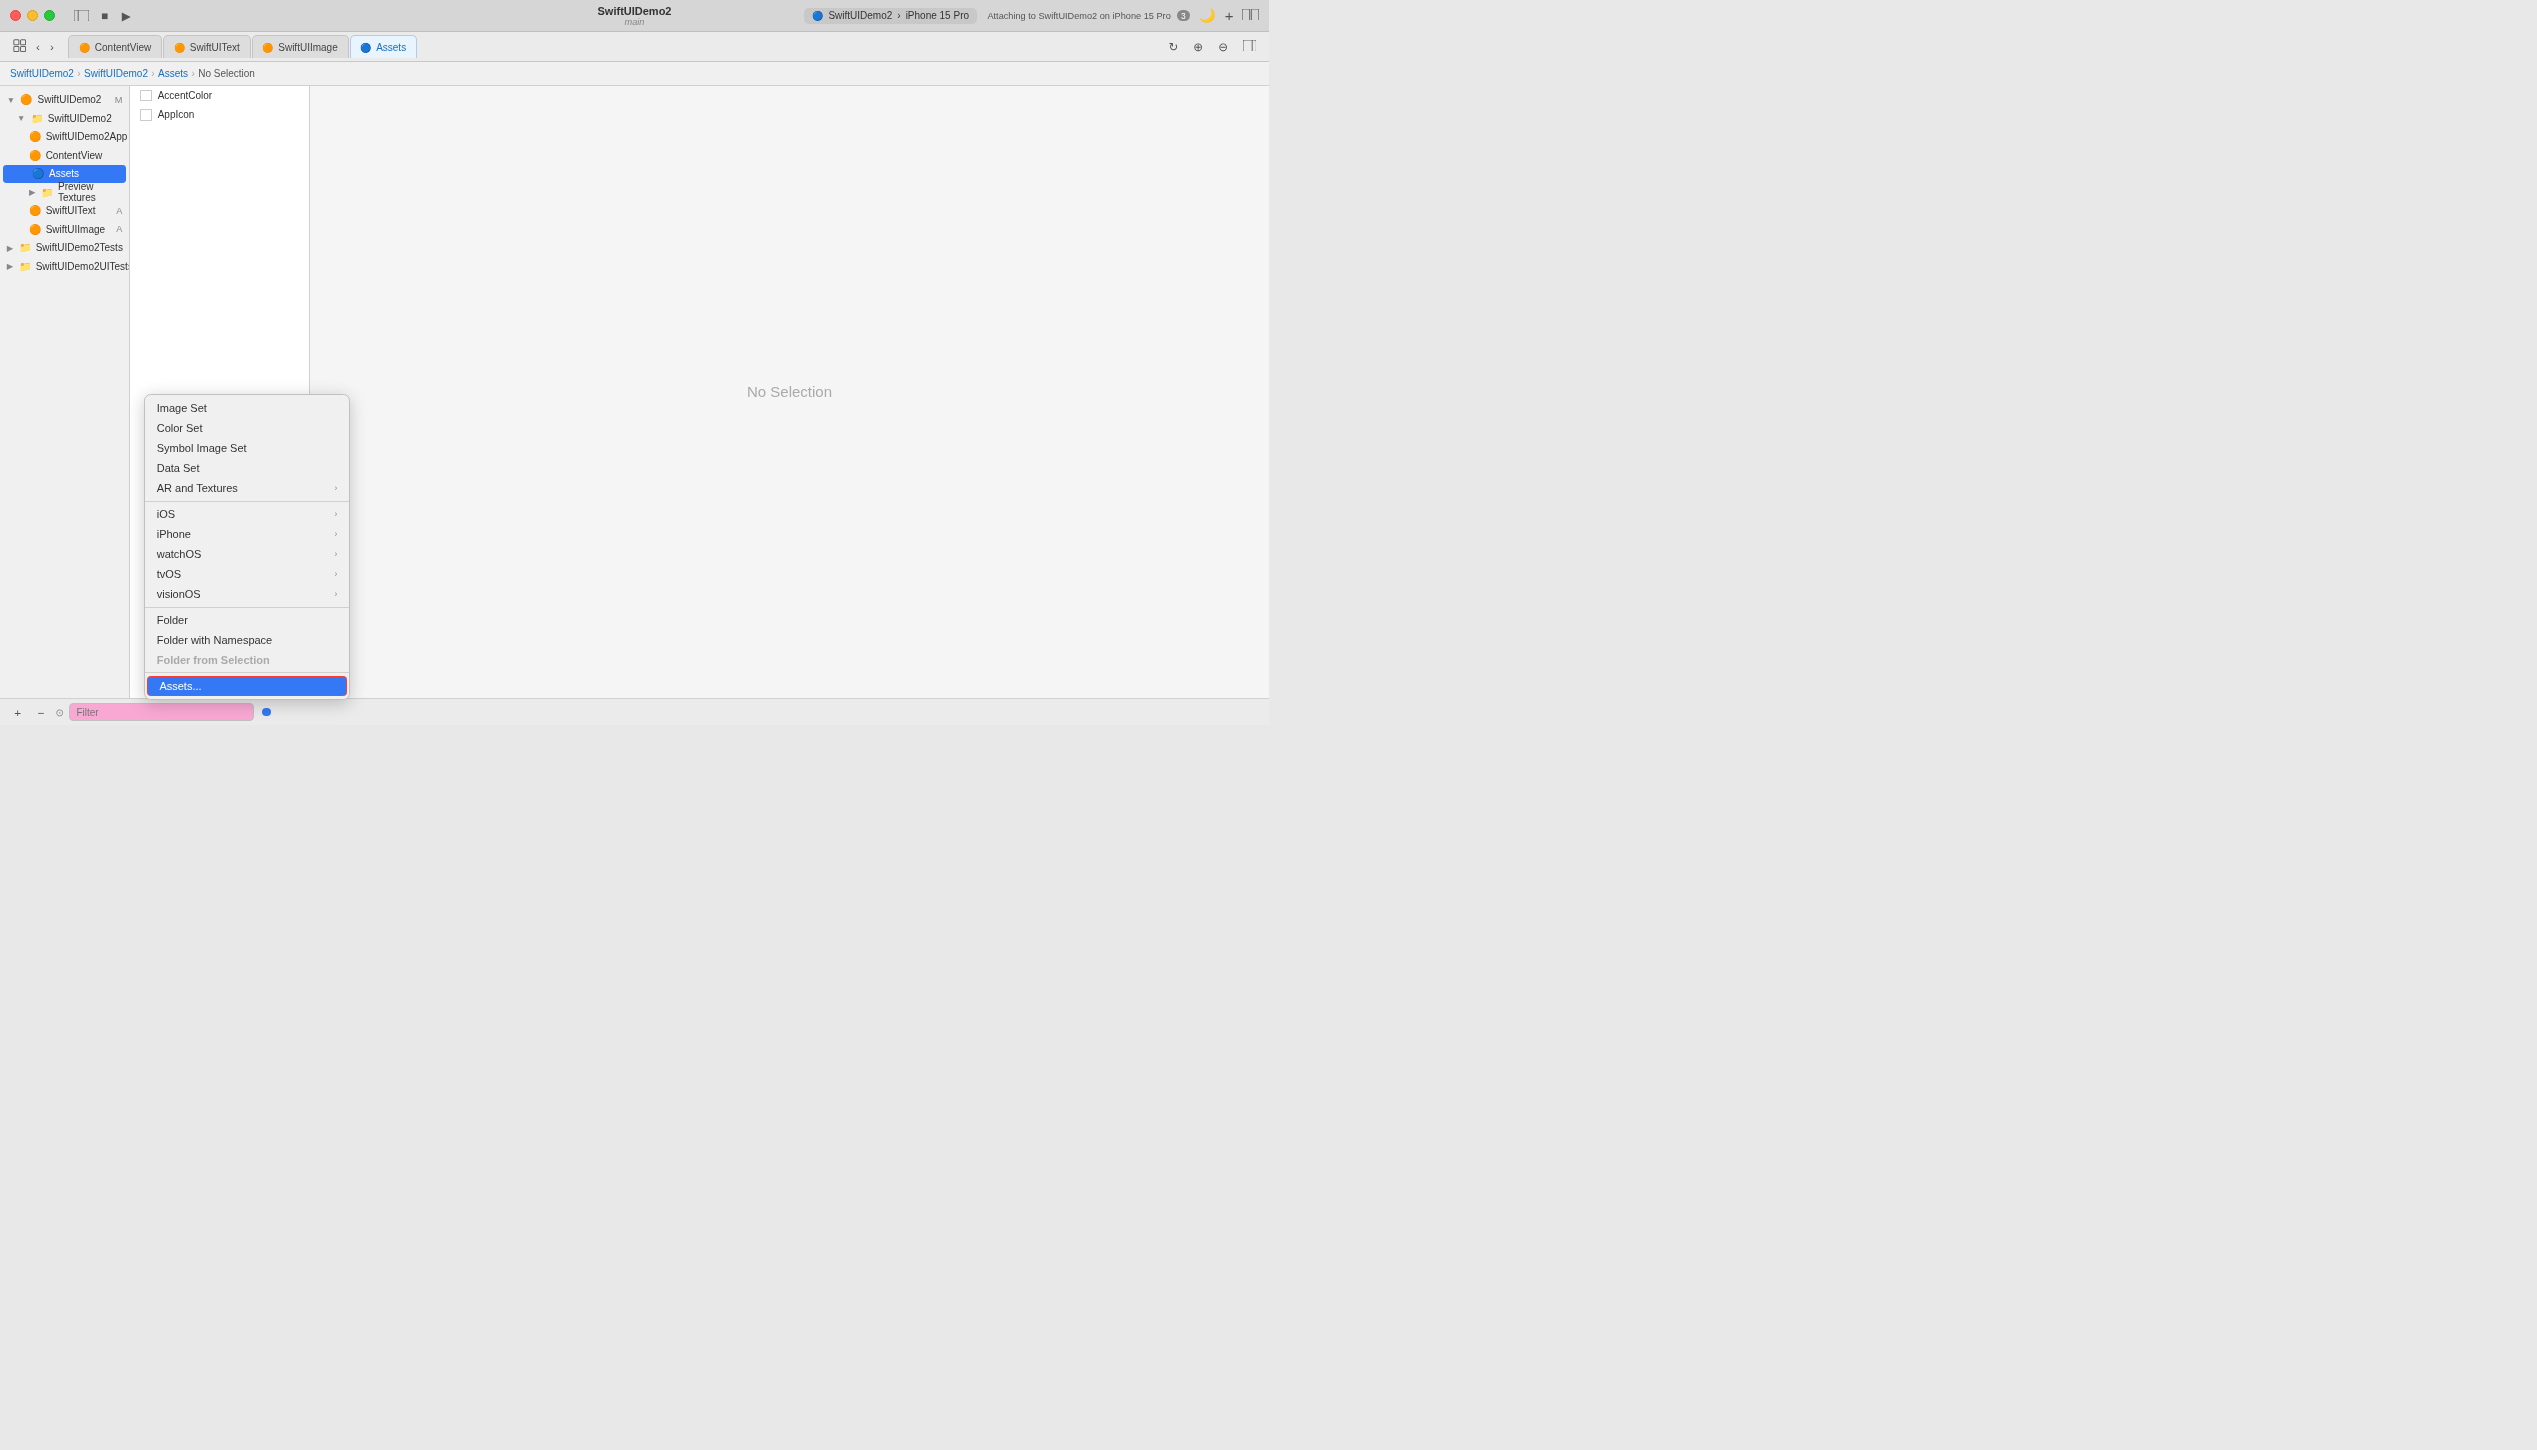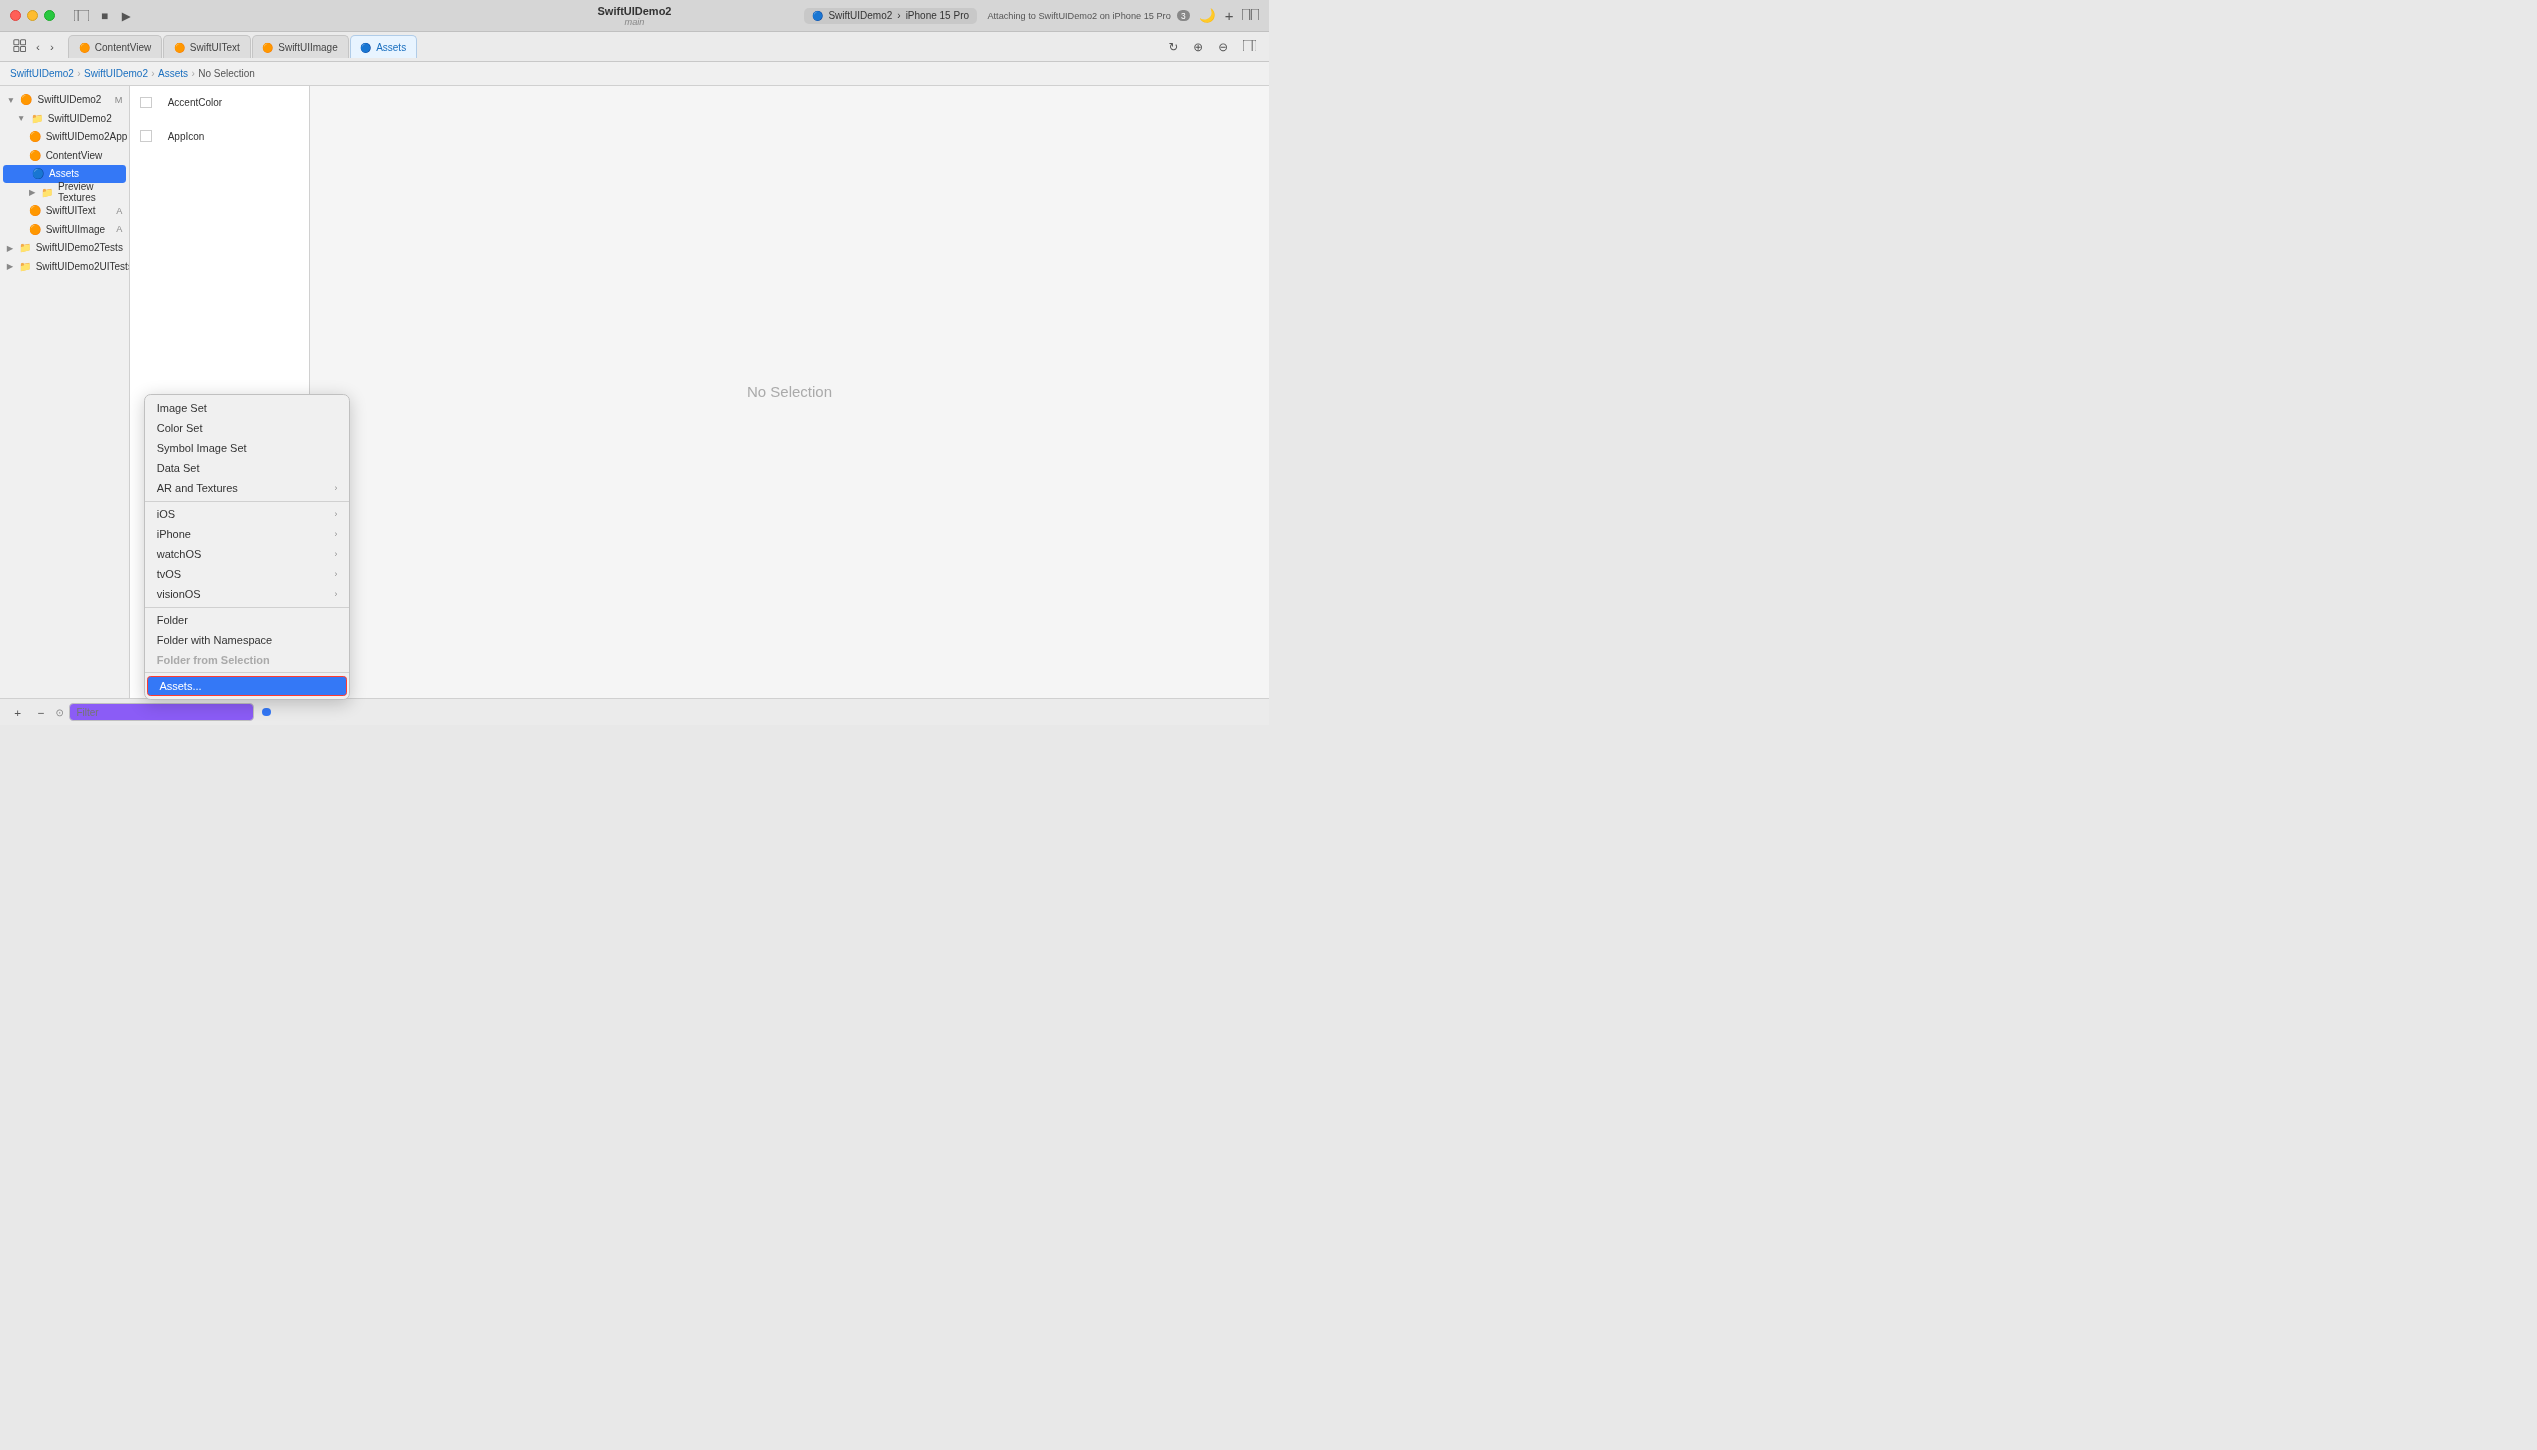--- a/index.html
+++ b/index.html
@@ -229,23 +229,23 @@
     
     .asset-list {
       width: 180px;
       background: white;
       border-right: 0.8px solid #d0d0d0;
       overflow-y: auto;
       flex-shrink: 0;
     }
     .asset-item {
       display: flex;
-      align-items: flex-end;
-      padding: 11px 10px;
-      gap: 16px;
+      align-items: flex-start;
+      padding: 4px 10px;
+      gap: 6px;
       cursor: pointer;
       font-size: 10px;
       color: #333;
     }
     .asset-checkbox {
       width: 11.7px; height: 11.7px;
       border: 0.8px solid #ccc;
       background: white;
       flex-shrink: 0;
     }
@@ -322,21 +322,21 @@
       color: #555;
       border-radius: 3.4px;
     }
     .filter-input {
       width: 185px;
       height: 18.5px;
       border: 0.8px solid #c0c0c0;
       border-radius: 4.2px;
       padding: 0 6.7px;
       font-size: 10px;
-      background: #8b5cf6;
+      background: #f9a8d4;
     }
     .blue-dot {
       width: 8.4px; height: 8.4px;
       border-radius: 50%;
       background: #3478f6;
       margin-left: 3.4px;
     }
 
     .right-panel-icons {
       display: flex;

